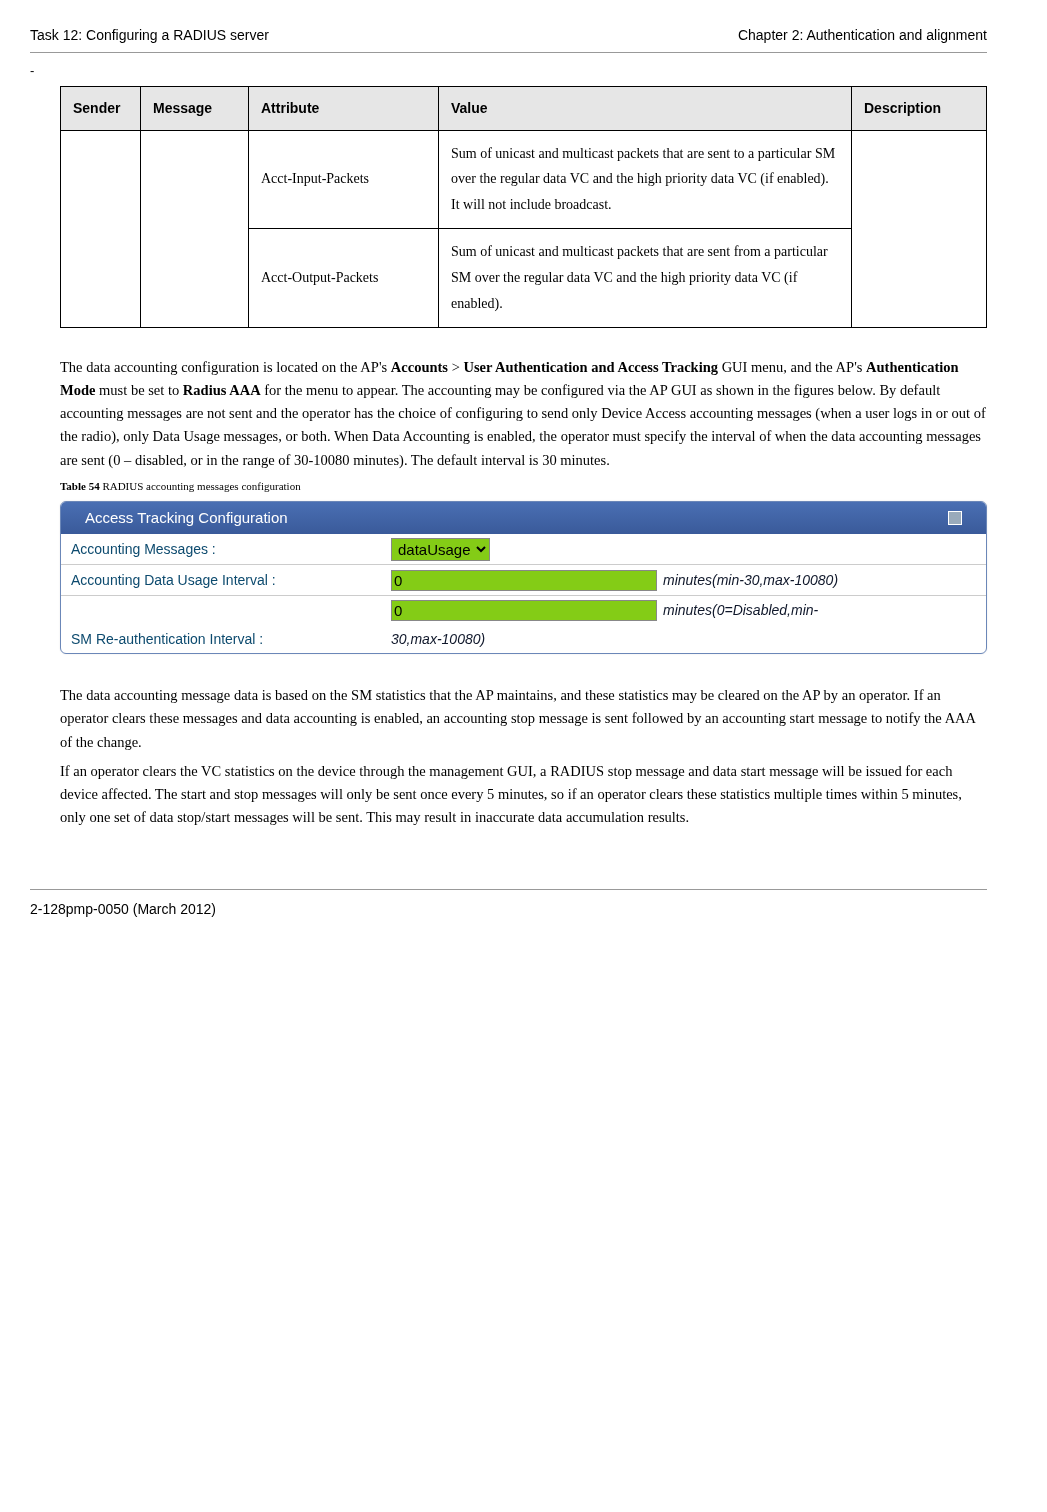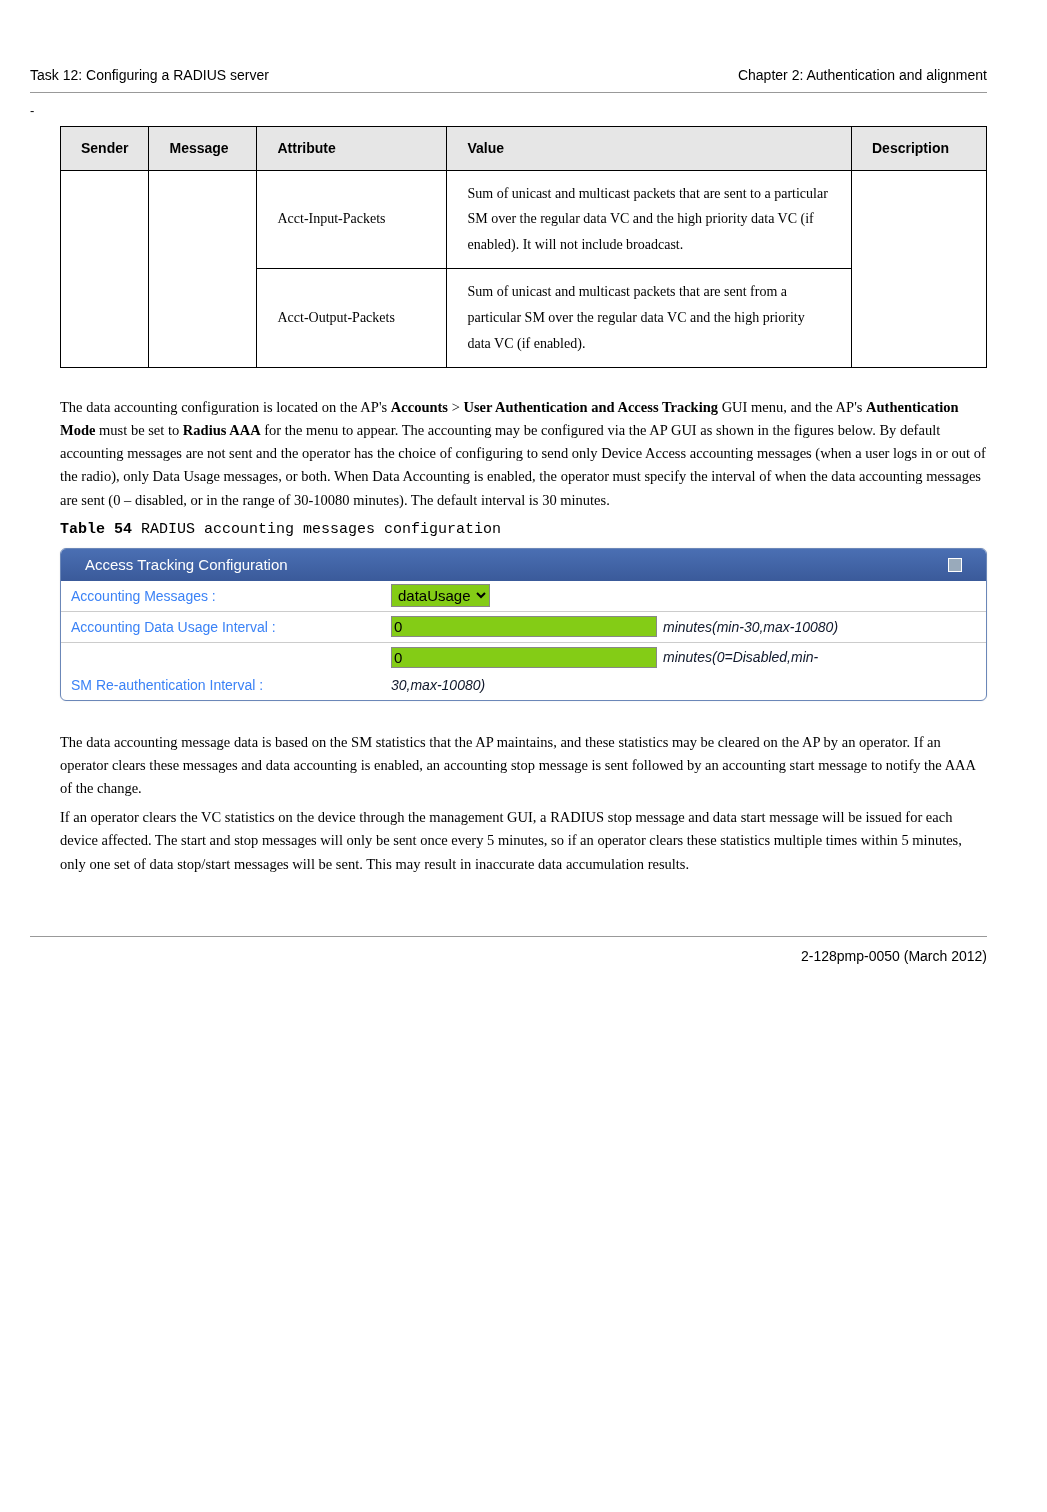--- a/index.html
+++ b/index.html
@@ -10,21 +10,20 @@
     color: #000;
     font-size: 14.5px;
     line-height: 1.6;
   }
   .header-row {
     display: flex;
     justify-content: space-between;
     font-family: Verdana, Geneva, sans-serif;
     font-size: 14px;
     margin-bottom: 6px;
-    margin-top: 40px;
   }
   hr.hdr {
     border: none;
     border-top: 1px solid #999;
     margin: 0 0 8px 0;
   }
   .dash {
     font-family: Verdana, sans-serif;
     font-size: 13px;
     margin-bottom: 4px;
@@ -33,43 +32,43 @@
     margin-left: 30px;
     margin-right: 0;
   }
   table.attrs {
     border-collapse: collapse;
     width: 100%;
     margin-bottom: 28px;
   }
   table.attrs th, table.attrs td {
     border: 1px solid #000;
-    padding: 10px 20px;
+    padding: 10px 12px;
     vertical-align: middle;
     font-size: 14px;
   }
   table.attrs th {
     background: #e6e6e6;
     font-family: Verdana, Geneva, sans-serif;
     font-weight: bold;
     text-align: left;
   }
   table.attrs td.val {
     line-height: 1.85;
   }
   p.body {
     margin: 0 0 6px 0;
   }
   p.body b, span.bold {
     font-family: Georgia, serif;
     font-weight: bold;
   }
   .table-caption {
-    font-family: Liberation Mono, monospace;
-    font-size: 15px;
+    font-family: Liberation Serif, serif;
+    font-size: 11px;
     margin: 5px 0 6px 0;
   }
   .table-caption b {
     font-weight: bold;
   }
   
   .panel {
     border: 1px solid #6b87b8;
     border-radius: 6px;
     overflow: hidden;
@@ -97,21 +96,21 @@
   .panel-body .row {
     display: flex;
     align-items: center;
     border-top: 1px solid #ccc;
     padding: 3px 10px;
     min-height: 24px;
   }
   .panel-body .row:first-child { border-top: none; }
   .panel-body .label {
     flex: 0 0 320px;
-    color: #3b82f6;
+    color: #0c4a6e;
   }
   .panel-body .control {
     flex: 1;
     display: flex;
     align-items: center;
     gap: 6px;
   }
   .panel-body select, .panel-body input[type="text"] {
     font-family: Arial, sans-serif;
     font-size: 15px;
@@ -126,21 +125,21 @@
   }
   .panel-body .row.tall { align-items: flex-end; }
   .panel-body .row.tall .control { flex-wrap: wrap; }
   .panel-body .row.tall .hint-second {
     flex-basis: 100%;
     font-style: italic;
     margin-left: 0;
   }
   .footer-row {
     display: flex;
-    justify-content: flex-end;
+    justify-content: flex-start;
     font-family: Verdana, Geneva, sans-serif;
     font-size: 14px;
     border-top: 1px solid #999;
     padding-top: 8px;
     margin-top: 60px;
   }
 </style>
 </head>
 <body>
 

